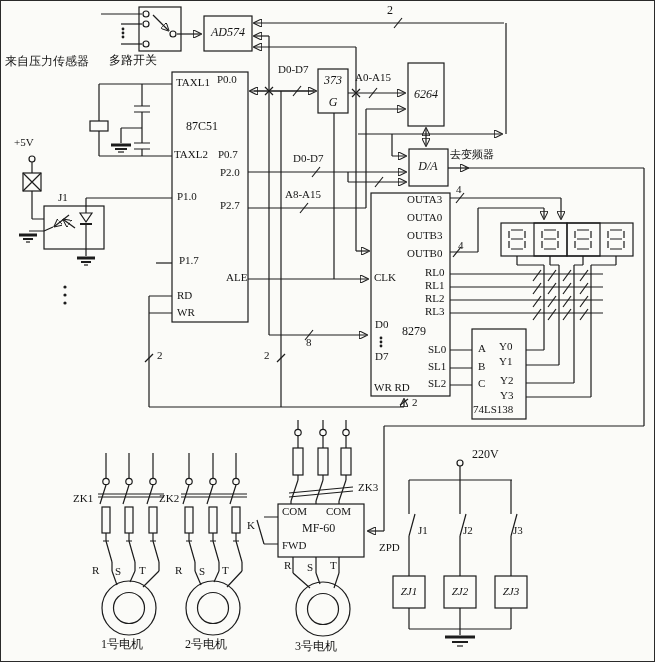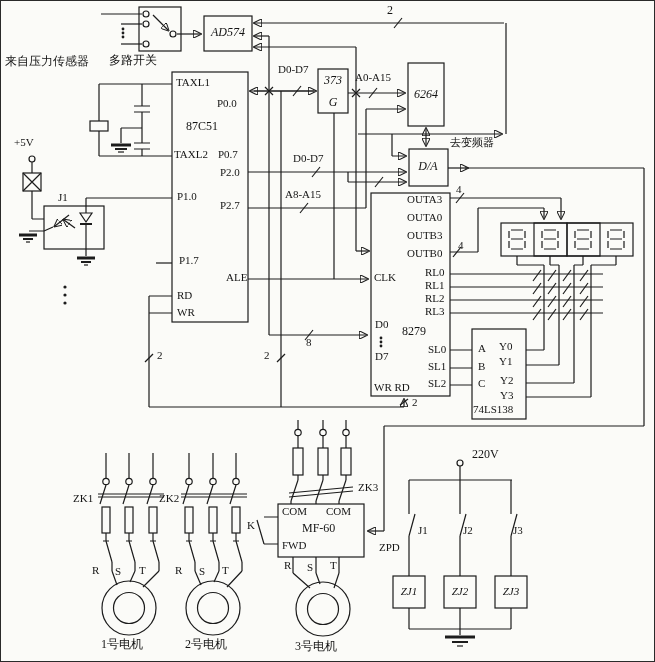--- a/index.html
+++ b/index.html
@@ -271,39 +271,39 @@
         <path d="M456 645H462"></path>
     </g>
   </svg>
 
   <div id="labels">
       <div class="lbl" style="left: 4px; top: 6px; margin-top: 48px;">来自压力传感器</div>
       <div class="lbl" style="left: 108px; top: 53px;">多路开关</div>
       <div class="lbl c" style="left: 227px; top: 25px;">AD574</div>
       <div class="lbl" style="left: 386px; top: 3px;">2</div>
       <div class="lbl s" style="left: 175px; top: 76px;">TAXL1</div>
-      <div class="lbl s" style="left: 216px; top: 97px;">P0.0</div>
+      <div class="lbl s" style="left: 216px; top: 73px;">P0.0</div>
       <div class="lbl" style="left: 185px; top: 119px;">87C51</div>
       <div class="lbl s" style="left: 173px; top: 148px;">TAXL2</div>
       <div class="lbl s" style="left: 217px; top: 148px;">P0.7</div>
       <div class="lbl s" style="left: 219px; top: 166px;">P2.0</div>
       <div class="lbl s" style="left: 176px; top: 190px;">P1.0</div>
       <div class="lbl s" style="left: 219px; top: 199px;">P2.7</div>
       <div class="lbl s" style="left: 178px; top: 254px;">P1.7</div>
       <div class="lbl s" style="left: 225px; top: 271px;">ALE</div>
       <div class="lbl s" style="left: 176px; top: 289px;">RD</div>
       <div class="lbl s" style="left: 176px; top: 306px;">WR</div>
       <div class="lbl s" style="left: 277px; top: 63px;">D0-D7</div>
       <div class="lbl c" style="left: 332px; top: 73px;">373</div>
       <div class="lbl c" style="left: 332px; top: 95px;">G</div>
       <div class="lbl s" style="left: 354px; top: 71px;">A0-A15</div>
       <div class="lbl c" style="left: 425px; top: 87px;">6264</div>
       <div class="lbl s" style="left: 292px; top: 152px;">D0-D7</div>
       <div class="lbl s" style="left: 284px; top: 188px;">A8-A15</div>
-      <div class="lbl s" style="left: 449px; top: 136px;">去变频器</div>
+      <div class="lbl s" style="left: 449px; top: 148px;">去变频器</div>
       <div class="lbl c" style="left: 427px; top: 159px;">D/A</div>
       <div class="lbl s" style="left: 406px; top: 193px;">OUTA3</div>
       <div class="lbl s" style="left: 406px; top: 211px;">OUTA0</div>
       <div class="lbl s" style="left: 406px; top: 229px;">OUTB3</div>
       <div class="lbl s" style="left: 406px; top: 247px;">OUTB0</div>
       <div class="lbl s" style="left: 455px; top: 183px;">4</div>
       <div class="lbl s" style="left: 457px; top: 239px;">4</div>
       <div class="lbl s" style="left: 373px; top: 271px;">CLK</div>
       <div class="lbl s" style="left: 424px; top: 266px;">RL0</div>
       <div class="lbl s" style="left: 424px; top: 279px;">RL1</div>

